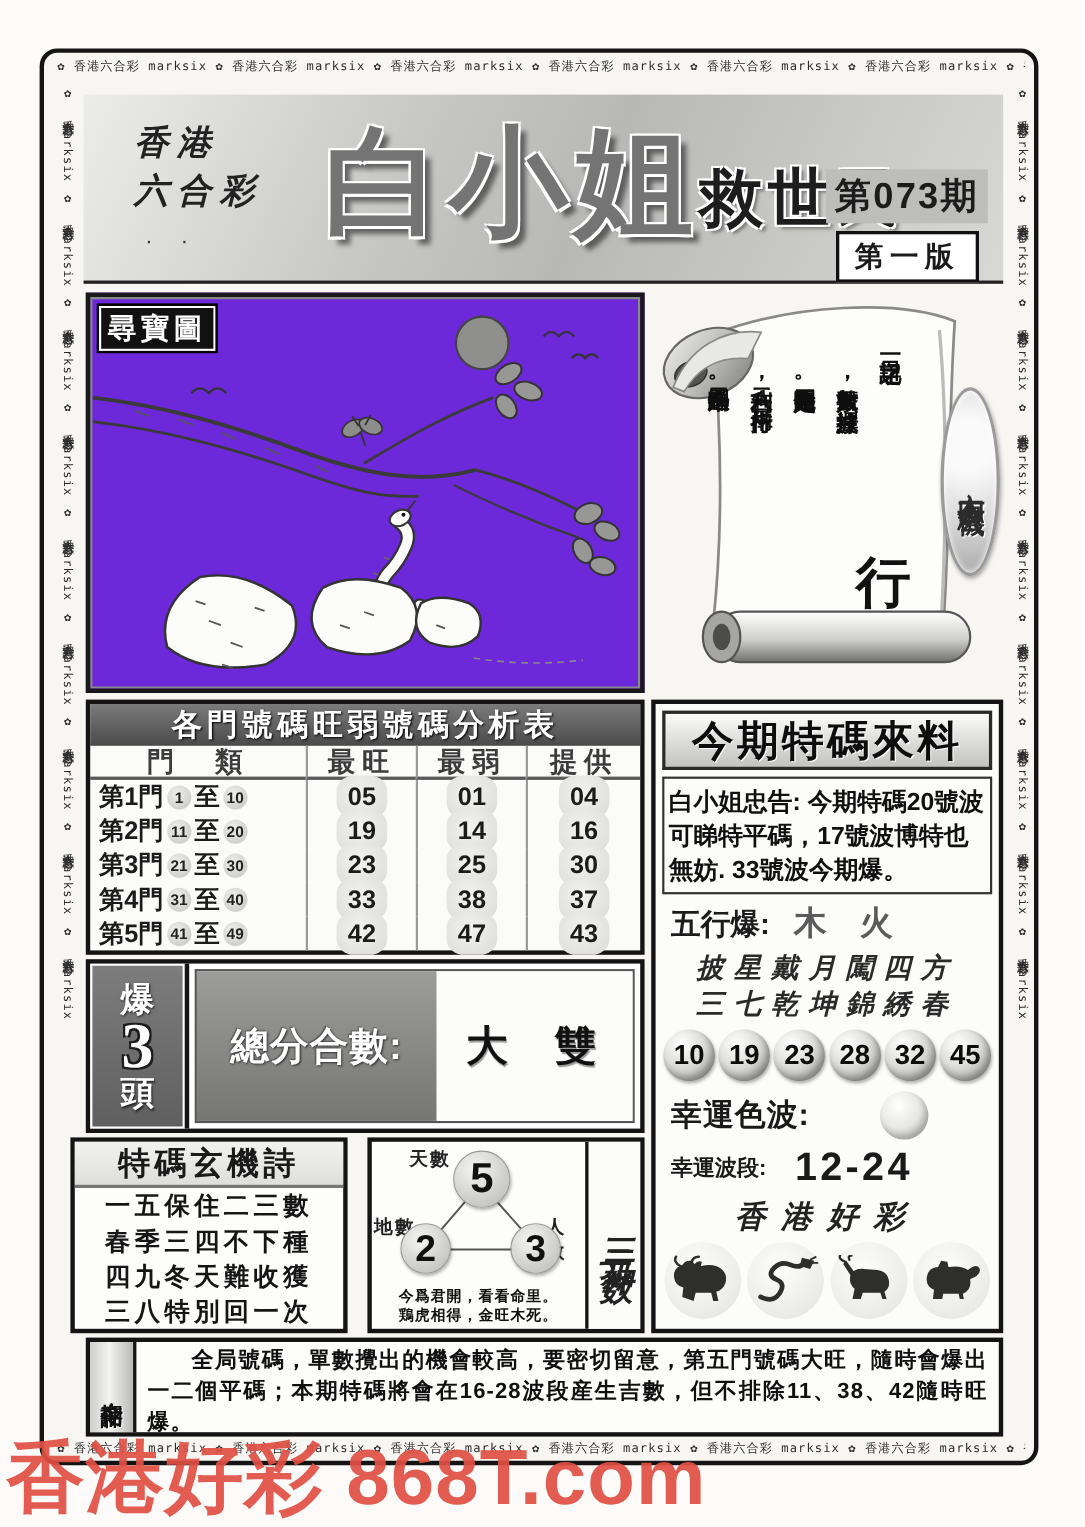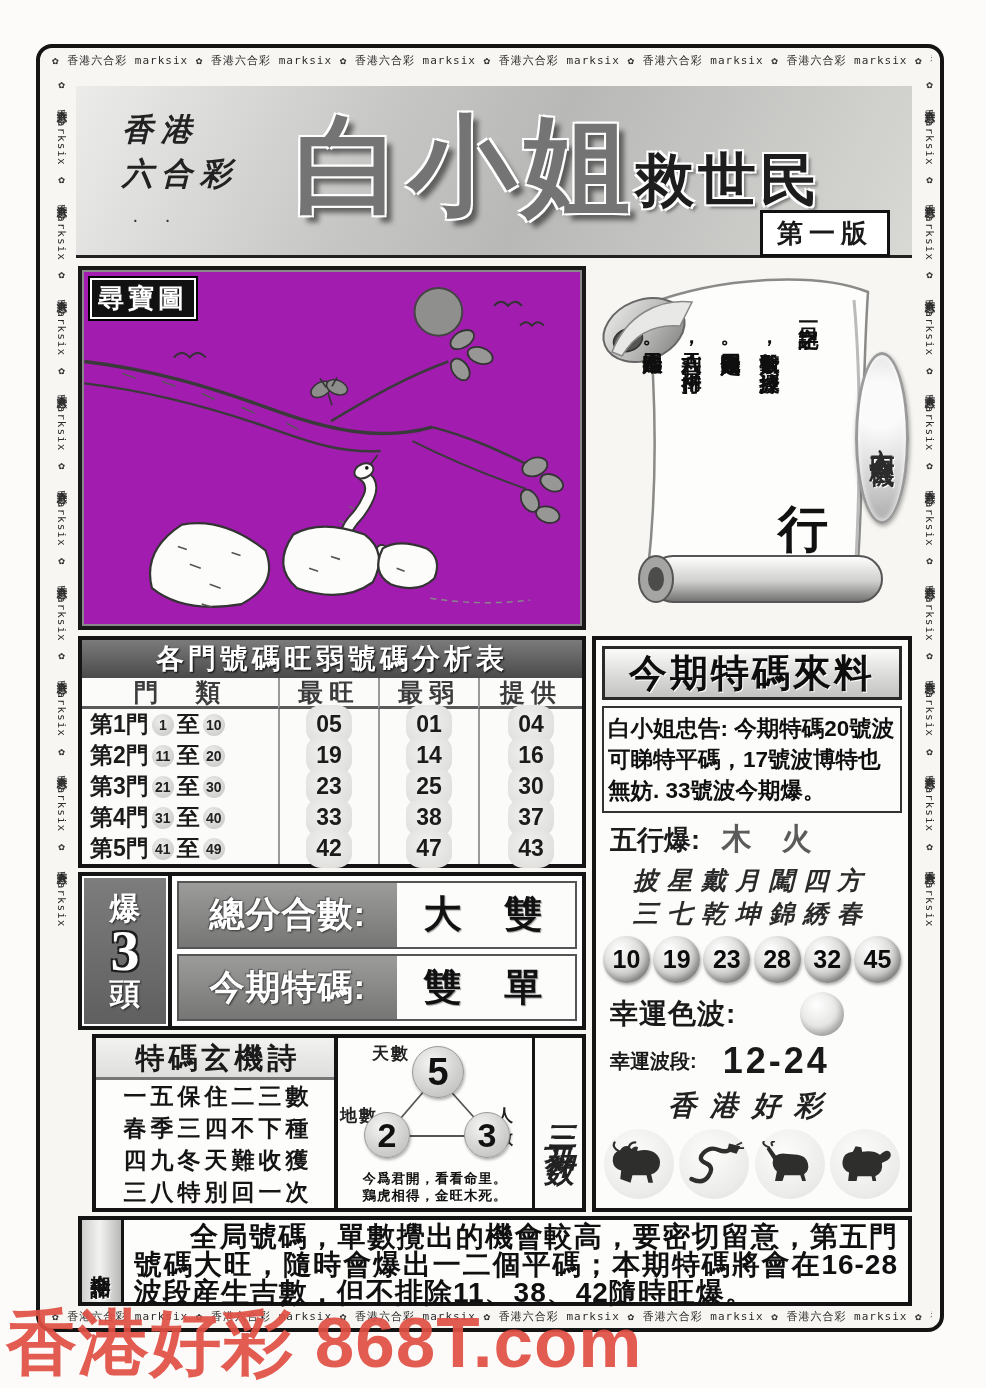--- a/index.html
+++ b/index.html
@@ -33,21 +33,21 @@
   .sub-title { position:absolute; left:560px; top:56px; font-size:58px; font-weight:900; color:#1d1d1d;
             letter-spacing:4px;
             text-shadow:-2px -2px 0 #fff, 2px -2px 0 #fff, -2px 2px 0 #fff, 2px 2px 0 #fff,
                         4px 4px 3px rgba(60,60,60,.55); }
   .issue { position:absolute; right:14px; top:68px; font-size:33px; font-weight:900; color:#1c1c1c;
            background:#bdbdbb; padding:2px 8px; letter-spacing:2px; }
   .edition { position:absolute; right:22px; top:124px; background:#fff; border:3px solid #111;
            font-size:26px; font-weight:900; padding:3px 14px; letter-spacing:6px; }
 
   
-  .treasure { position:absolute; left:78px; top:266px; width:508px; height:364px; background:#a21caf;
+  .treasure { position:absolute; left:78px; top:266px; width:508px; height:364px; background:#6d28d9;
               border:4px solid #181818; box-shadow:inset 0 0 0 2px #888; }
   .treasure-label { position:absolute; left:6px; top:6px; background:#111; color:#fff;
               font-size:26px; font-weight:900; padding:3px 8px; letter-spacing:4px;
               border:2px solid #000; box-shadow:inset 0 0 0 2px #fff; z-index:2; }
   .treasure svg { position:absolute; inset:0; width:100%; height:100%; }
 
   
   .scrollpanel { position:absolute; left:592px; top:260px; width:320px; height:374px; }
   .scrollpanel > svg.scrollart { position:absolute; inset:0; width:100%; height:100%; }
   .scroll-text { position:absolute; left:28px; top:52px; height:242px; width:208px;
@@ -96,21 +96,21 @@
   .burst-rows { flex:1; display:flex; flex-direction:column; gap:5px; padding:5px; }
   .burst-row { flex:1; display:flex; border:2px solid #555; }
   .burst-label { width:55%; background:linear-gradient(180deg,#9c9c9a,#767674); color:#fff;
            font-size:35px; font-weight:900; display:flex; align-items:center; justify-content:center;
            letter-spacing:1px; text-shadow:1px 1px 2px #333, -1px -1px 1px #555; }
   .burst-value { flex:1; background:#fcfcfa; color:#111; font-size:38px; font-weight:900;
            display:flex; align-items:center; justify-content:center; letter-spacing:16px; padding-left:10px;
            text-shadow:1px 1px 1px #999; }
 
   
-  .mystery { position:absolute; left:92px; top:1034px; width:252px; height:178px;
+  .mystery { position:absolute; left:64px; top:1034px; width:252px; height:178px;
              border:4px solid #141414; background:#fdfdfc; }
   .m-title { height:42px; line-height:40px; text-align:center; font-size:29px; font-weight:900;
              letter-spacing:4px; border-bottom:3px solid #777; background:linear-gradient(180deg,#f2f2f0,#dededc); }
   .m-line { text-align:center; font-size:23px; font-weight:900; letter-spacing:4px; line-height:32px; color:#151515; }
   .m-lines { padding-top:0; }
 
   
   .sanyuan { position:absolute; left:334px; top:1034px; width:252px; height:178px;
              border:4px solid #141414; background:#fdfdfc; display:flex; }
   .tri-zone { position:relative; flex:1; }
@@ -159,21 +159,21 @@
           display:flex; align-items:center; justify-content:center; }
   .animal svg { width:60px; height:46px; }
 
   
   .evaluation { position:absolute; left:78px; top:1216px; width:834px; height:90px;
              border:4px solid #141414; background:#fdfdfc; display:flex; }
   .e-label { width:42px; border-right:3px solid #141414; display:flex; align-items:center; justify-content:center;
              background:linear-gradient(90deg,#cfcfcd,#f2f2f0 45%,#b9b9b7); }
   .e-label span { writing-mode:vertical-rl; text-orientation:upright; font-size:20px; font-weight:900;
              letter-spacing:1px; color:#111; text-shadow:1px 1px 0 #fff; }
-  .e-text { flex:1; padding:3px 10px 12px 10px; font-size:28px; font-weight:700; line-height:28px;
+  .e-text { flex:1; padding:3px 10px 12px 10px; font-size:20px; font-weight:700; line-height:28px;
              letter-spacing:1px; text-align:justify; text-indent:2em; color:#101010; }
 
   
   .watermark { position:absolute; left:6px; top:1296px; z-index:9; font-size:71px; font-weight:900;
              color:#e04f44; letter-spacing:1px; white-space:nowrap; opacity:.92;
              font-family:"Liberation Sans", sans-serif; }
 </style>
 </head>
 <body>
 
@@ -186,20 +186,21 @@
   <div class="strip v strip-right">✿ 香港六合彩  marksix ✿ 香港六合彩  marksix ✿ 香港六合彩  marksix ✿ 香港六合彩  marksix ✿ 香港六合彩  marksix ✿ 香港六合彩  marksix ✿ 香港六合彩  marksix ✿ 香港六合彩  marksix ✿ 香港六合彩  marksix </div>
 
   <div class="header">
     <div class="brand">
       <div>香港</div>
       <div>六合彩</div>
     </div>
     <div class="brand-dots">· ·</div>
     <div class="main-title">白小姐</div>
     <div class="sub-title">救世民</div>
+    <div class="issue">第073期</div>
     <div class="edition">第一版</div>
   </div>
 
   <div class="treasure">
     <div class="treasure-label">尋寶圖</div>
     <svg viewBox="0 0 502 358">
       <circle cx="358" cy="42" r="24" fill="#8f8f8d" stroke="#444" stroke-width="2"></circle>
       <path d="M92,88 q8,-9 16,0 q8,-9 16,0" fill="none" stroke="#333" stroke-width="2"></path>
       <path d="M414,36 q7,-8 14,0 q7,-8 14,0" fill="none" stroke="#333" stroke-width="2"></path>
       <path d="M440,56 q6,-7 12,0 q6,-7 12,0" fill="none" stroke="#333" stroke-width="2"></path>
@@ -371,24 +372,20 @@
     <div class="burst-side">
       <span class="burst-char">爆</span>
       <span class="burst-num">3</span>
       <span class="burst-char">頭</span>
     </div>
     <div class="burst-rows">
       <div class="burst-row">
         <div class="burst-label">總分合數:</div>
         <div class="burst-value">大 雙</div>
       </div>
-      <div class="burst-row">
-        <div class="burst-label">今期特碼:</div>
-        <div class="burst-value">雙 單</div>
-      </div>
     </div>
   </div>
 
   <div class="mystery">
     <div class="m-title">特碼玄機詩</div>
     <div class="m-lines">
         <div class="m-line">一五保住二三數</div>
         <div class="m-line">春季三四不下種</div>
         <div class="m-line">四九冬天難收獲</div>
         <div class="m-line">三八特別回一次</div>

